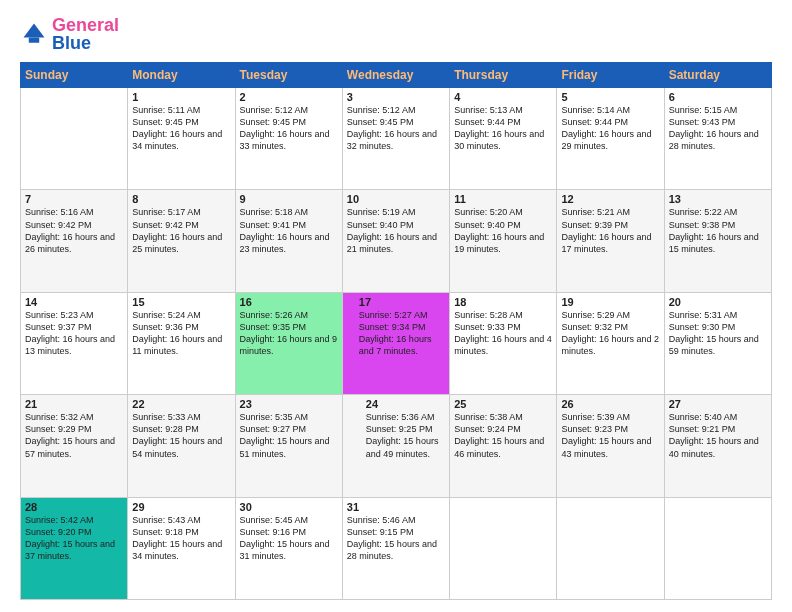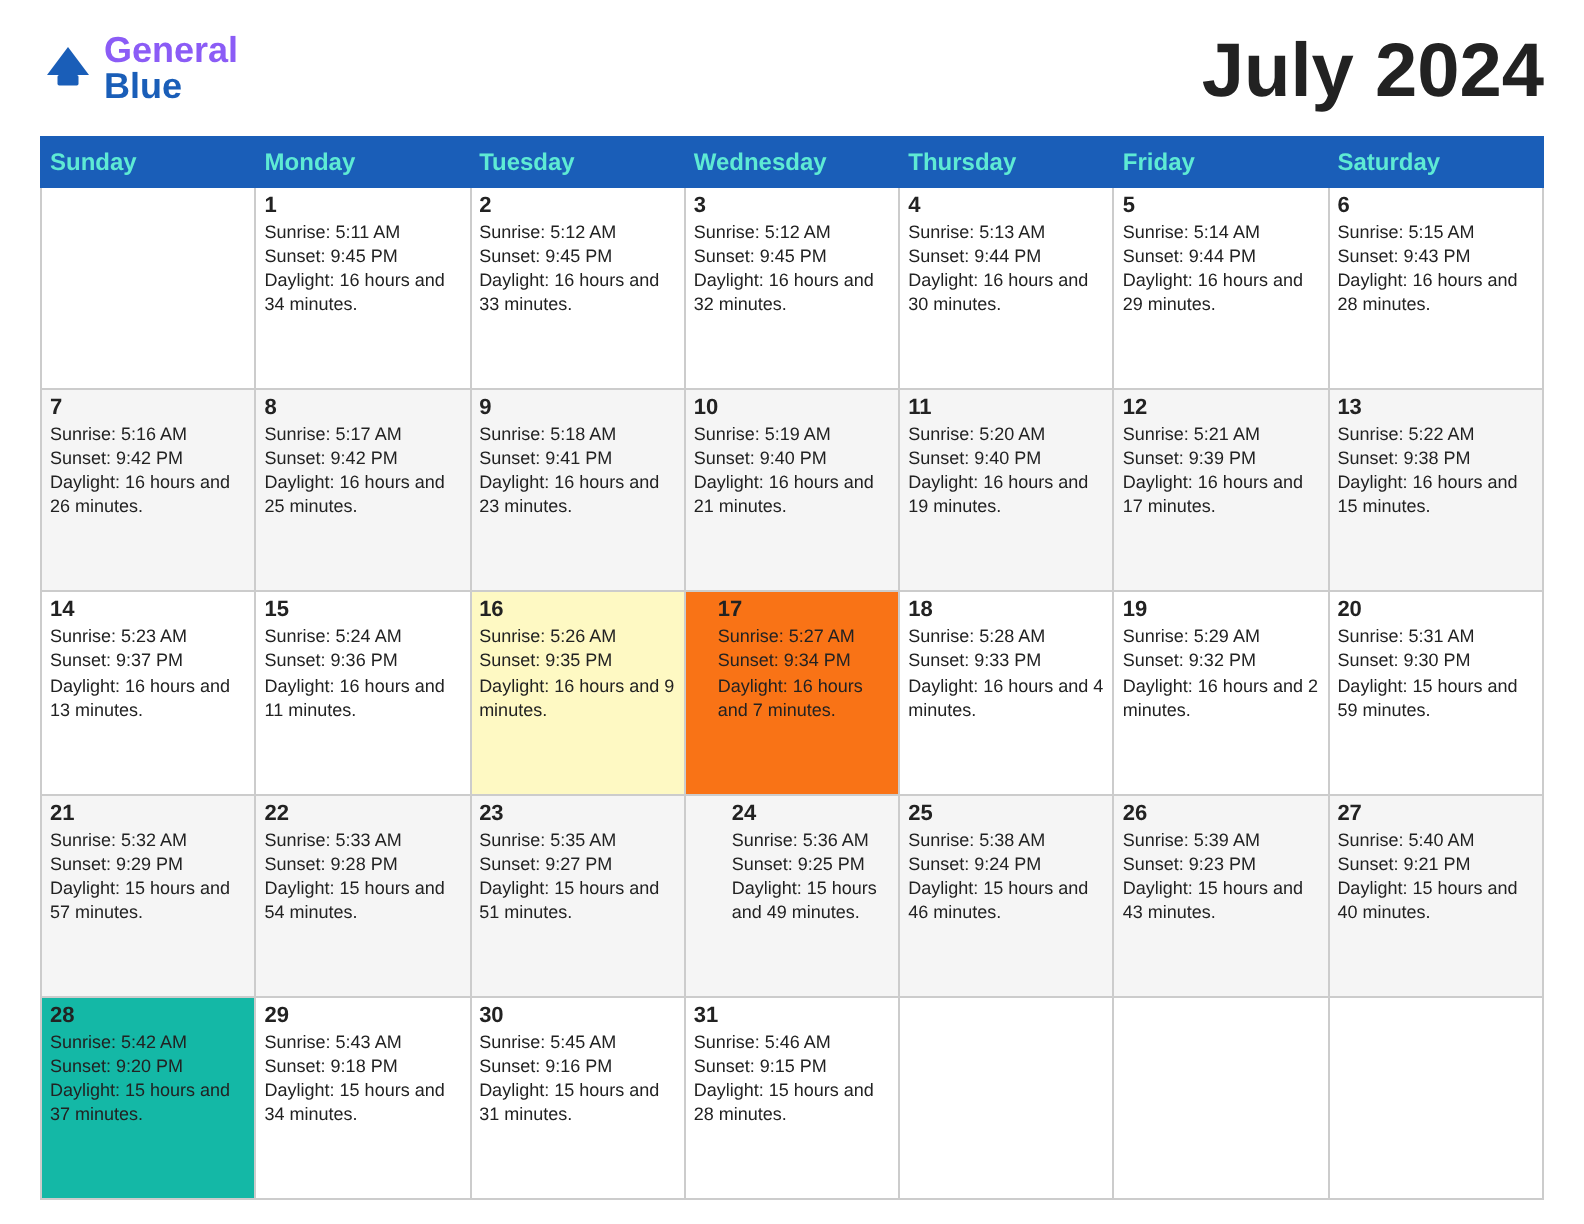--- a/index.html
+++ b/index.html
@@ -28,21 +28,21 @@
       align-items: center;
       gap: 4px;
     }
     .logo-text {
       display: flex;
       flex-direction: column;
       font-size: 18px;
       font-weight: bold;
       line-height: 1;
     }
-    .logo-general { color: #8b5cf6; }
+    .logo-general { color: #ec4899; }
     .logo-blue { color: #1a5eb8; }
     .logo-icon {
       width: 28px;
       height: 28px;
     }
     .title-block {
       text-align: right;
     }
     .title-month {
       font-size: 38px;
@@ -56,21 +56,21 @@
     }
     .calendar {
       flex: 1;
       border: 1px solid #ccc;
       border-collapse: collapse;
       width: 100%;
       table-layout: fixed;
     }
     .calendar th {
       background-color: #1a5eb8;
-      color: #5eead4;
+      color: #fdba74;
       font-size: 12px;
       font-weight: bold;
       padding: 5px 4px;
       text-align: left;
       border: 1px solid #1a5eb8;
     }
     .calendar td {
       border: 1px solid #ccc;
       vertical-align: top;
       padding: 3px 4px;
@@ -110,21 +110,20 @@
       <svg class="logo-icon" viewBox="0 0 32 32">
         <polygon points="16,4 28,20 4,20" fill="#1a5eb8"></polygon>
         <rect x="10" y="20" width="12" height="6" fill="#1a5eb8" rx="1"></rect>
       </svg>
       <div class="logo-text">
         <span class="logo-general">General</span>
         <span class="logo-blue">Blue</span>
       </div>
     </div>
     <div class="title-block">
-      <div class="title-month">July 2024</div>
     </div>
   </div>
 
   <table class="calendar">
     <thead>
       <tr>
         <th>Sunday</th>
         <th>Monday</th>
         <th>Tuesday</th>
         <th>Wednesday</th>
@@ -193,25 +192,25 @@
         </tr>
         <tr>
           <td style="background: rgb(255, 255, 255);">
             <span class="day-num">14</span>
             <div class="day-info">Sunrise: 5:23 AM<br>Sunset: 9:37 PM<br>Daylight: 16 hours and 13 minutes.</div>
           </td>
           <td style="background: rgb(255, 255, 255); margin-top: 13px;">
             <span class="day-num">15</span>
             <div class="day-info">Sunrise: 5:24 AM<br>Sunset: 9:36 PM<br>Daylight: 16 hours and 11 minutes.</div>
           </td>
-          <td style="background: #fef9c3; margin-left: 48px;">
+          <td style="background: #86efac; margin-left: 48px;">
             <span class="day-num">16</span>
             <div class="day-info">Sunrise: 5:26 AM<br>Sunset: 9:35 PM<br>Daylight: 16 hours and 9 minutes.</div>
           </td>
-          <td style="background: #f97316; padding-left: 16px;">
+          <td style="background: #d946ef; padding-left: 16px;">
             <span class="day-num">17</span>
             <div class="day-info">Sunrise: 5:27 AM<br>Sunset: 9:34 PM<br>Daylight: 16 hours and 7 minutes.</div>
           </td>
           <td style="background: rgb(255, 255, 255);">
             <span class="day-num">18</span>
             <div class="day-info">Sunrise: 5:28 AM<br>Sunset: 9:33 PM<br>Daylight: 16 hours and 4 minutes.</div>
           </td>
           <td style="background: rgb(255, 255, 255);">
             <span class="day-num">19</span>
             <div class="day-info">Sunrise: 5:29 AM<br>Sunset: 9:32 PM<br>Daylight: 16 hours and 2 minutes.</div>

